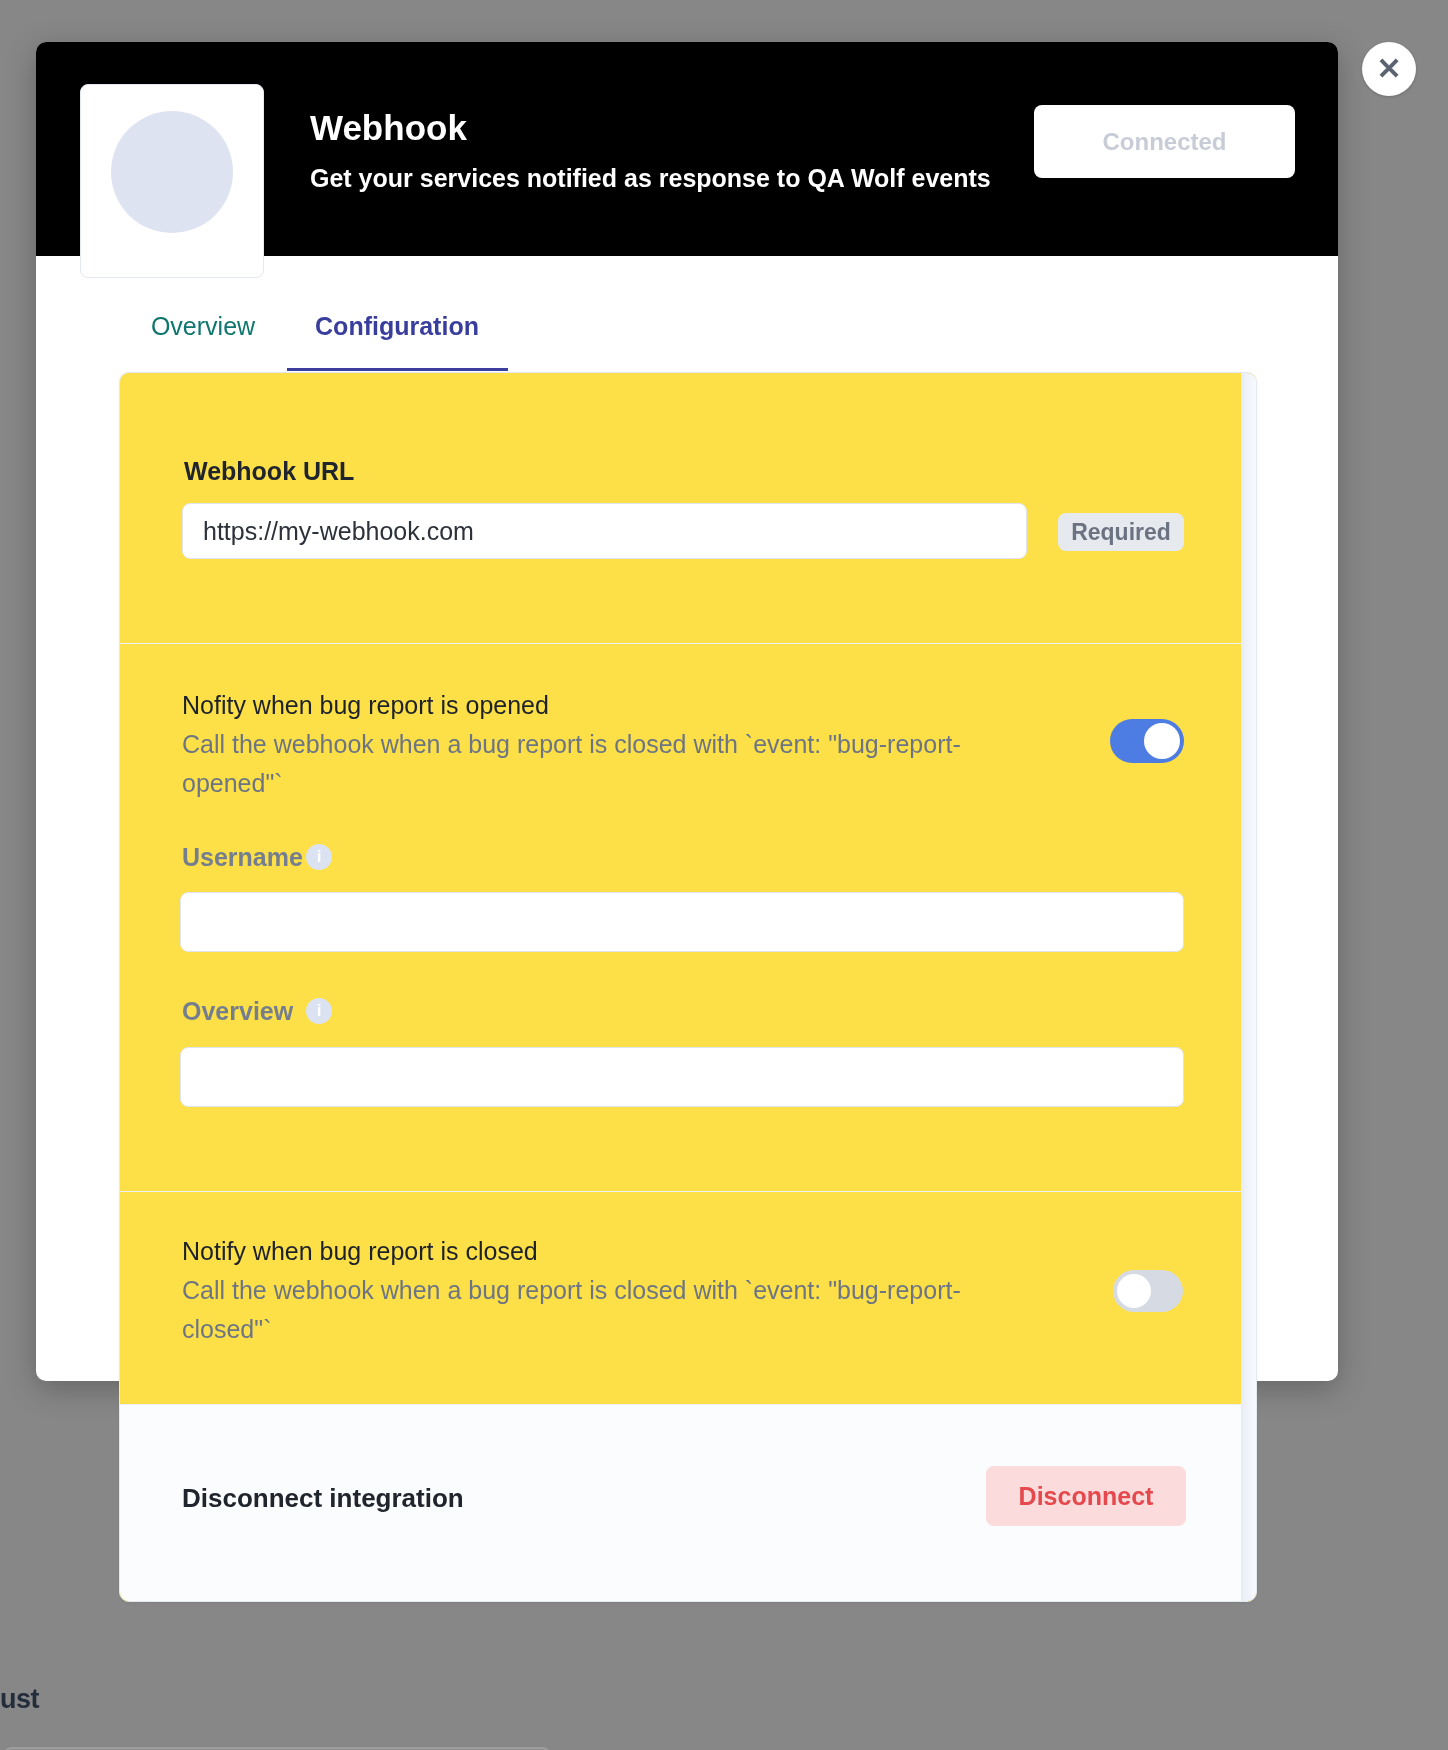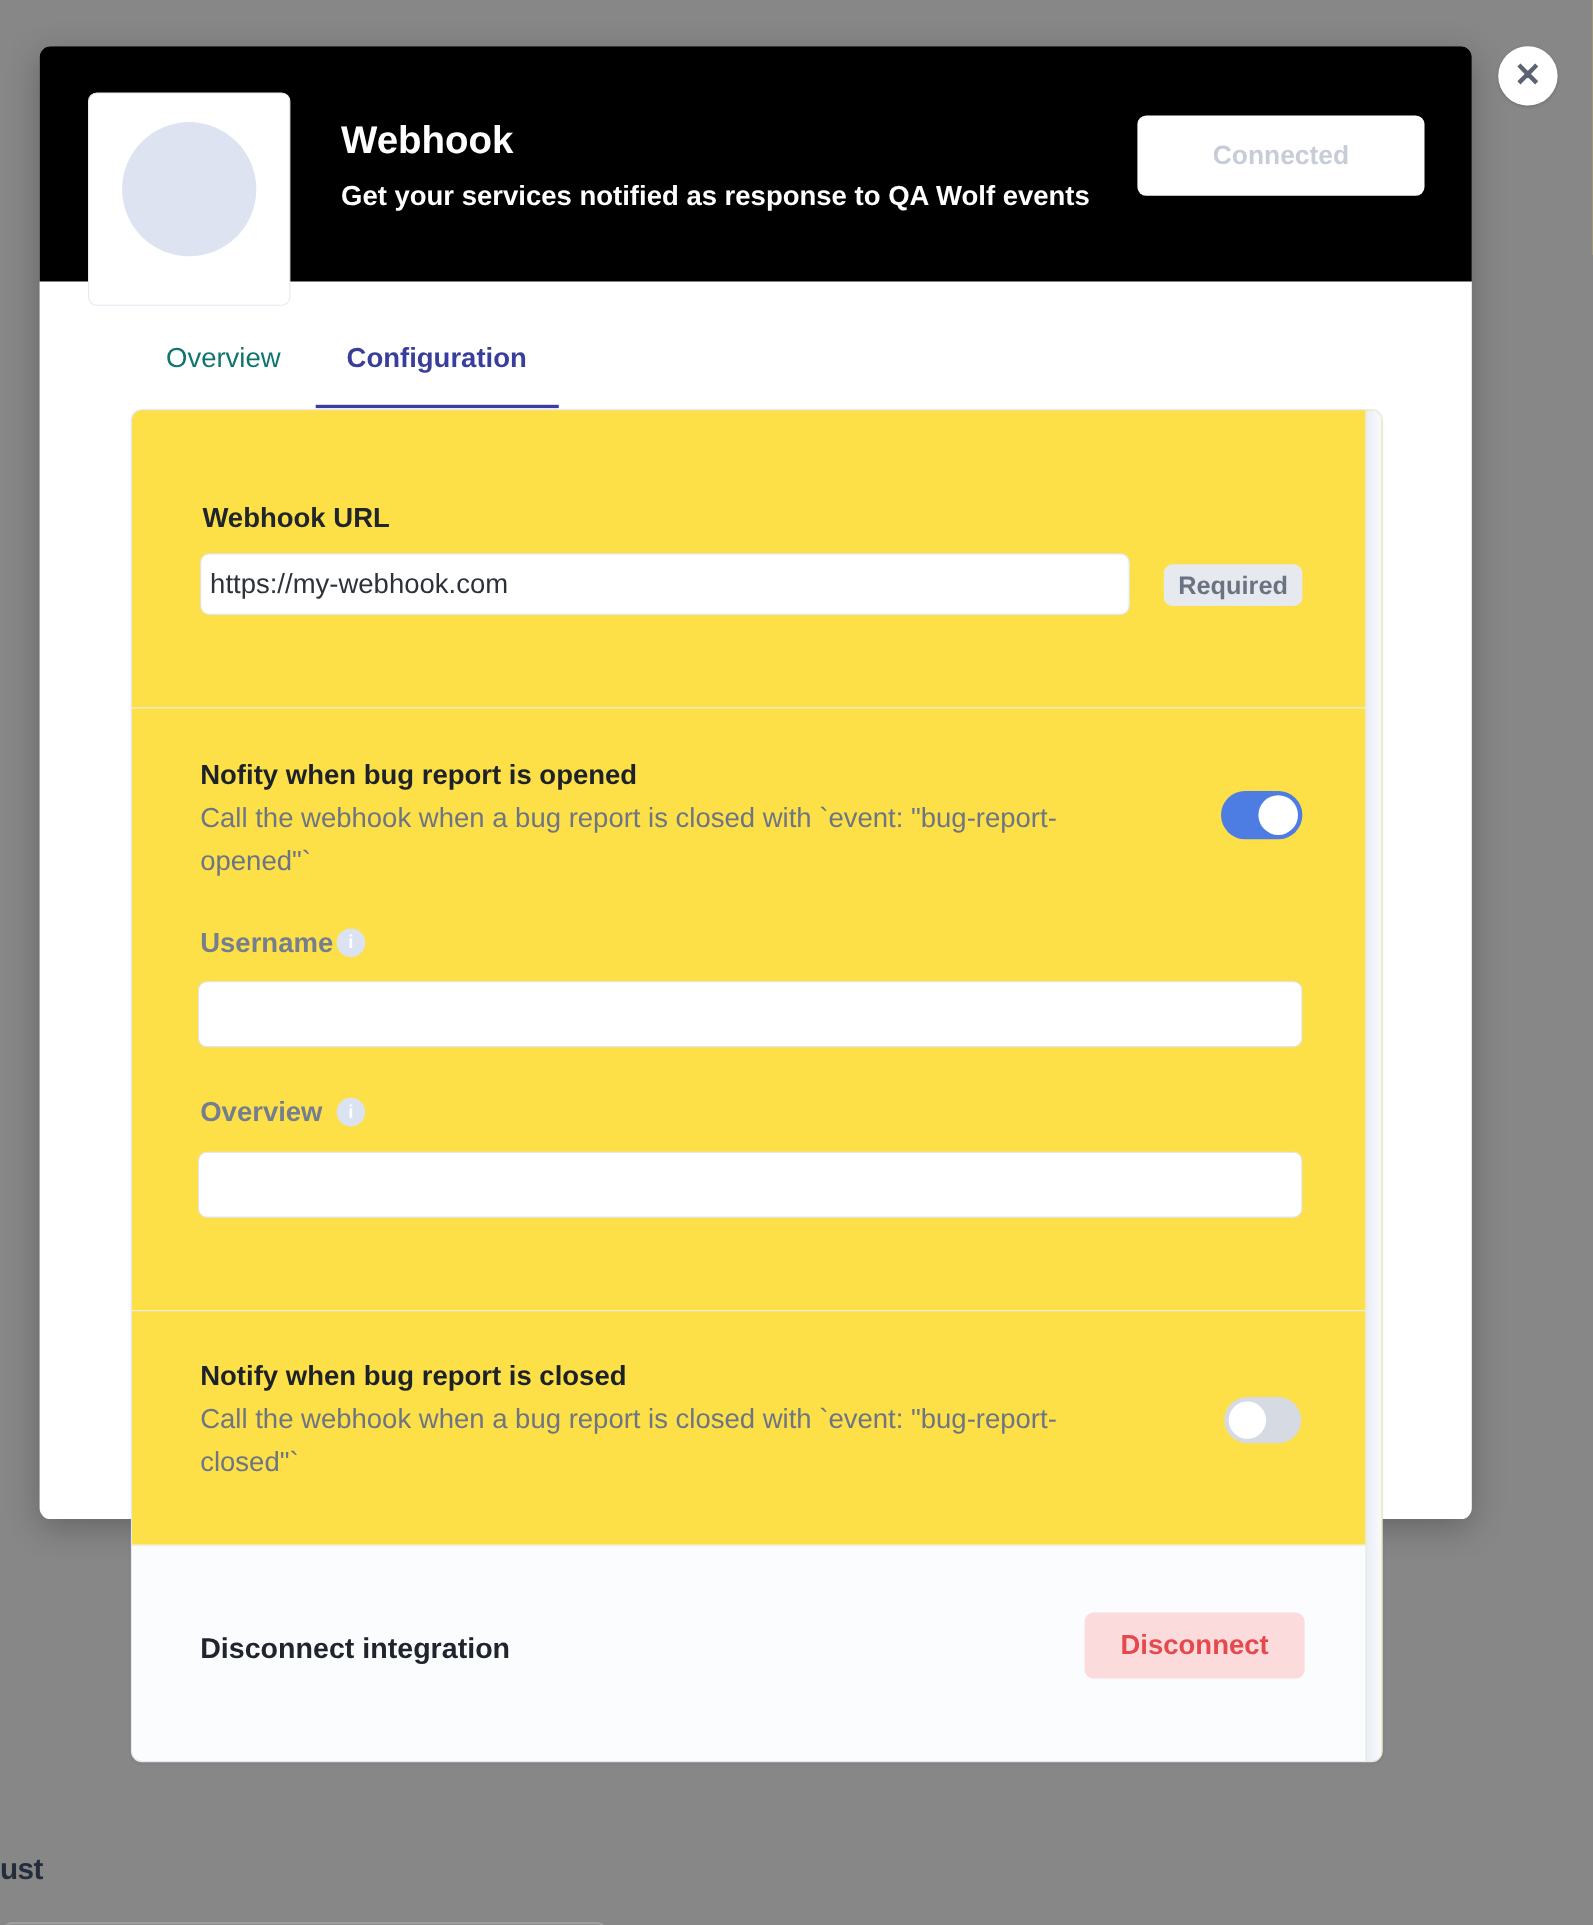--- a/index.html
+++ b/index.html
@@ -89,33 +89,33 @@
   .field-label-strong{
     position:absolute;font-size:25px;font-weight:700;color:#20242c;white-space:nowrap;
   }
   .field-label-muted{
     position:absolute;font-size:25px;font-weight:700;color:#747e8e;white-space:nowrap;
   }
   .text-input{
     position:absolute;box-sizing:border-box;height:56px;
     border:1px solid #dfe4ee;border-radius:8px;background:#ffffff;
     font-family:"Liberation Sans", sans-serif;
-    font-size:25px;color:#2c313a;padding:0 8px;outline:none;
+    font-size:25px;color:#2c313a;padding:0 20px;outline:none;
   }
   .url-input{left:62px;top:130px;width:845px;}
   .username-input{left:60px;top:519px;width:1004px;height:60px;}
   .password-input{left:60px;top:674px;width:1004px;height:60px;}
   .required-badge{
     position:absolute;left:938px;top:140px;width:126px;height:38px;
     background:#e6e9ee;border-radius:8px;
     display:flex;align-items:center;justify-content:center;
     font-size:23px;font-weight:700;color:#6b7382;
   }
   .section-title{
-    position:absolute;font-size:25px;font-weight:700;color:#1d222a;white-space:nowrap;
+    position:absolute;font-size:25px;font-weight:400;color:#1d222a;white-space:nowrap;
   }
   .section-desc{
     position:absolute;font-size:25px;color:#6d7584;line-height:39px;white-space:nowrap;
   }
   .section-desc span{display:block;}
   .info-icon{
     position:absolute;width:26px;height:26px;border-radius:50%;
     background:#dbe2f1;color:#ffffff;
     display:flex;align-items:center;justify-content:center;
     font-size:17px;font-weight:700;font-style:normal;

